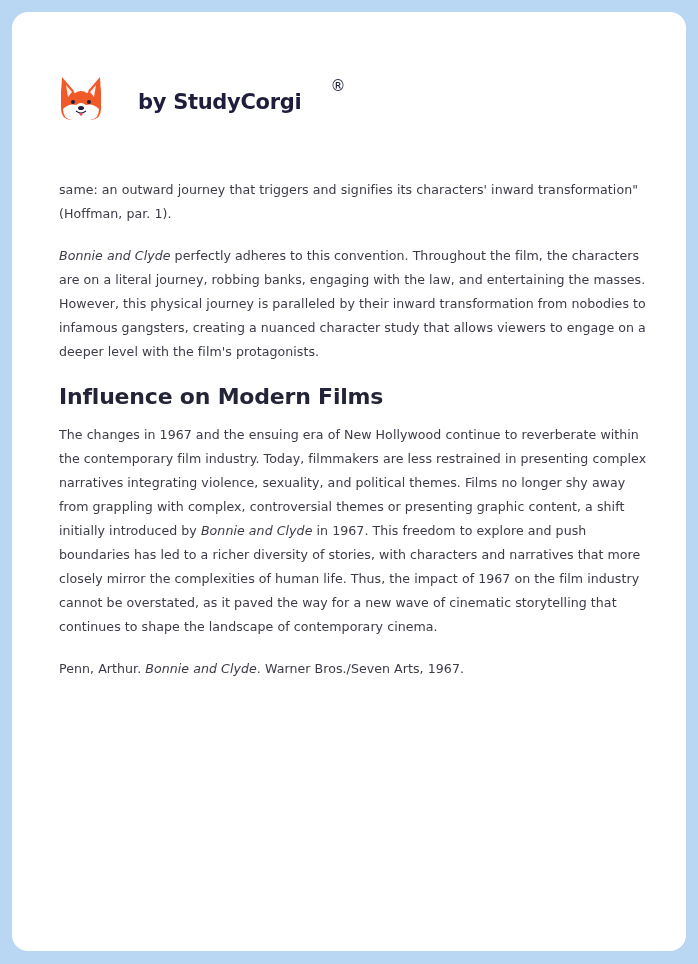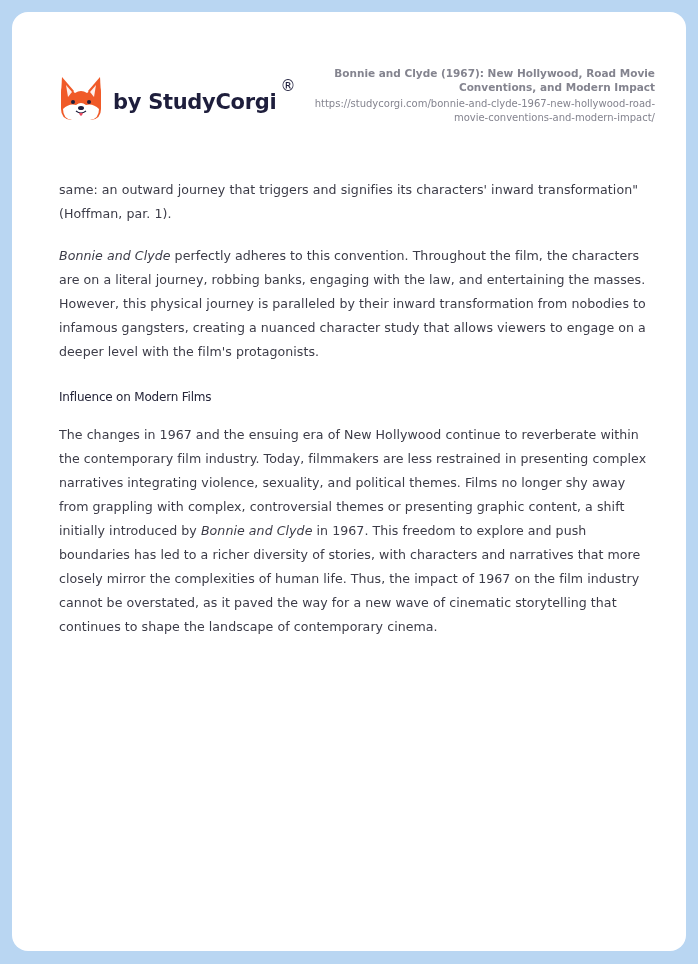--- a/index.html
+++ b/index.html
@@ -29,20 +29,21 @@
     top: 0;
     width: 674px;
     height: 150px;
   }
   .logo {
     position: absolute;
     left: 47px;
     top: 63px;
     display: flex;
     align-items: center;
+    gap: 25px;
   }
   .logo-icon {
     width: 44px;
     height: 46px;
     display: block;
   }
   .logo-text {
     margin-left: 10px;
     margin-top: 8px;
     font-family: "DejaVu Sans", sans-serif;
@@ -90,22 +91,22 @@
   .content p {
     margin: 0 0 18px 0;
     font-family: "DejaVu Sans", sans-serif;
     font-size: 12.6px;
     line-height: 24px;
     letter-spacing: 0.05px;
   }
   .content h2 {
     margin: 0 0 11px 0;
     font-family: "DejaVu Sans", sans-serif;
-    font-weight: normal;
-    font-size: 12px;
+    font-weight: bold;
+    font-size: 22px;
     line-height: 30px;
     color: #242438;
     letter-spacing: -0.2px;
   }
   .content em { font-style: italic; }
   .content a {
     color: #1a0dab;
     text-decoration: underline;
     font-style: italic;
   }
@@ -136,31 +137,28 @@
         <ellipse cx="22" cy="33" rx="3" ry="2" fill="#1e1e3c"></ellipse>
 
         <path d="M17 36 Q22 40 27 36" stroke="#1e1e3c" stroke-width="1.2" fill="none"></path>
 
         <path d="M20 38 Q22 44 24 38 Z" fill="#e8455d"></path>
       </svg>
       <span class="logo-text">by StudyCorgi</span>
       <span class="logo-reg">®</span>
     </div>
 
-    <div class="doc-meta">
-      <div class="doc-title">Bonnie and Clyde (1967): New Hollywood, Road Movie Conventions, and Modern Impact</div>
-      <div class="doc-url">https://studycorgi.com/bonnie-and-clyde-1967-new-hollywood-road-movie-conventions-and-modern-impact/</div>
-    </div>
   </div>
 
   <div class="content">
     <p>same: an outward journey that triggers and signifies its characters' inward transformation" (Hoffman, par. 1).</p>
 
     <p><em>Bonnie and Clyde</em><span> perfectly adheres to this convention. Throughout the film, the characters are on a literal journey, robbing banks, engaging with the law, and entertaining the masses. However, this physical journey is paralleled by their inward transformation from nobodies to infamous gangsters, creating a nuanced character study that allows viewers to engage on a deeper level with the film's protagonists.</span></p>
 
     <h2>Influence on Modern Films</h2>
 
     <p><span>The changes in 1967 and the ensuing era of New Hollywood continue to reverberate within the contemporary film industry. Today, filmmakers are less restrained in presenting complex narratives integrating violence, sexuality, and political themes. Films no longer shy away from grappling with complex, controversial themes or presenting graphic content, a shift initially introduced by </span><em>Bonnie and Clyde</em><span> in 1967. This freedom to explore and push boundaries has led to a richer diversity of stories, with characters and narratives that more closely mirror the complexities of human life. Thus, the impact of 1967 on the film industry cannot be overstated, as it paved the way for a new wave of cinematic storytelling that continues to shape the landscape of contemporary cinema.</span></p>
 
 
 
+    <p><span>Penn, Arthur. </span><em>Bonnie and Clyde</em><span>. Warner Bros./Seven Arts, 1967.</span></p>
   </div>
 </div>
 
 </body></html>

